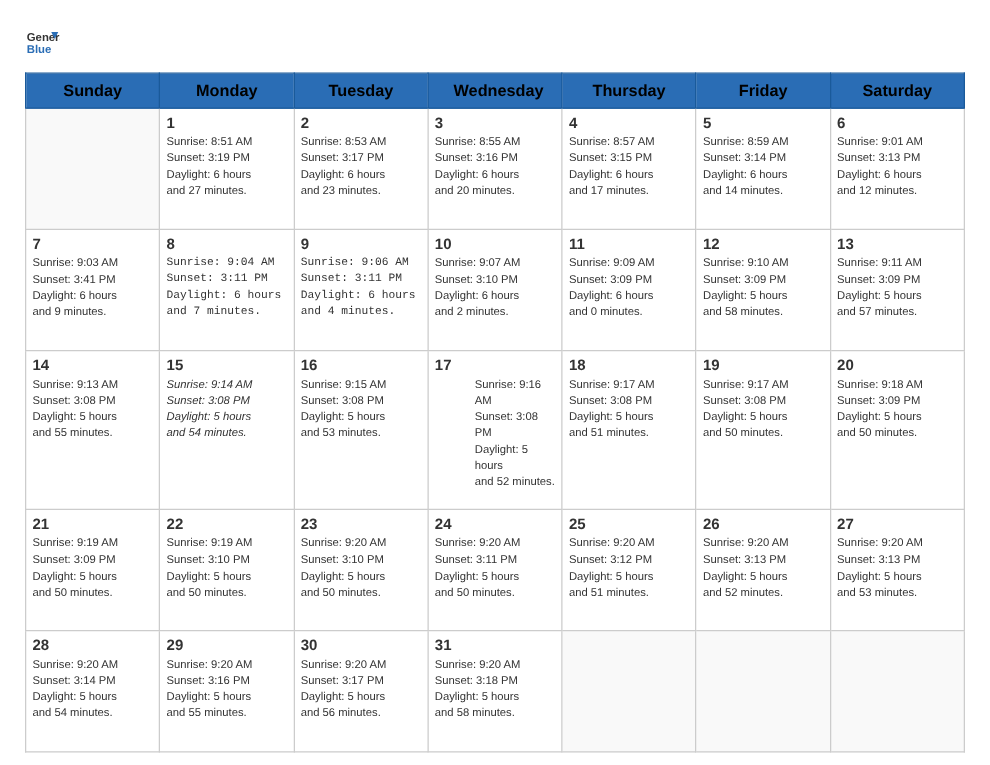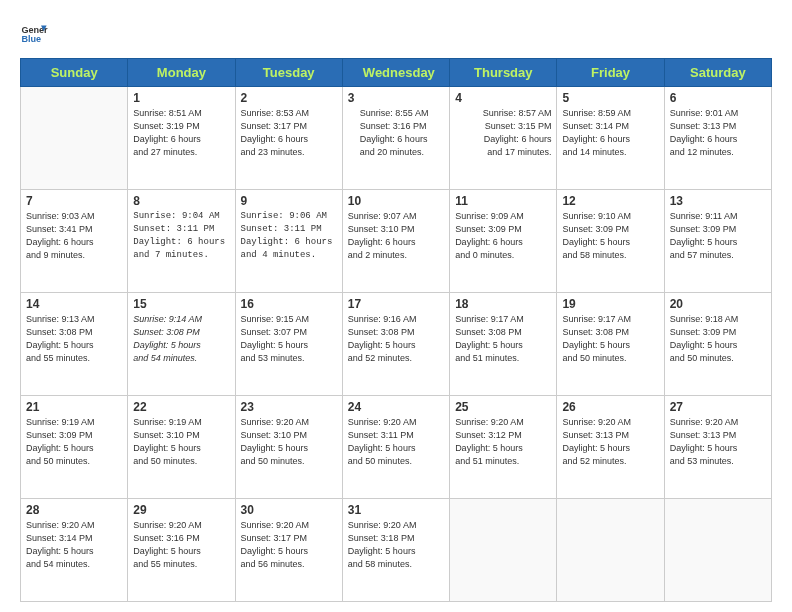--- a/index.html
+++ b/index.html
@@ -47,21 +47,21 @@
     }
     .calendar {
       flex: 1;
       border: 1px solid #ccc;
       border-collapse: collapse;
       width: 100%;
       table-layout: fixed;
     }
     .calendar th {
       background: #2a6db5;
-      color: #bef264;
+      color: #000000;
       text-align: center;
       padding: 6px 20px;
       font-size: 13px;
       border: 1px solid #1a5a9a;
     }
     .calendar td {
       border: 1px solid #ccc;
       vertical-align: top;
       padding: 4px 5px;
       font-size: 9.5px;
@@ -125,28 +125,28 @@
           </td>
           <td>
             <span class="day-number">2</span>
             <div class="day-info" style="white-space: pre-line;">Sunrise: 8:53 AM
 Sunset: 3:17 PM
 Daylight: 6 hours
 and 23 minutes.</div>
           </td>
           <td>
             <span class="day-number">3</span>
-            <div class="day-info" style="white-space: pre-line; margin-left: 12px;">Sunrise: 8:55 AM
+            <div class="day-info" style="white-space: pre-line;">Sunrise: 8:55 AM
 Sunset: 3:16 PM
 Daylight: 6 hours
 and 20 minutes.</div>
           </td>
           <td>
             <span class="day-number">4</span>
-            <div class="day-info" style="white-space: pre-line; text-align: right;">Sunrise: 8:57 AM
+            <div class="day-info" style="white-space: pre-line;">Sunrise: 8:57 AM
 Sunset: 3:15 PM
 Daylight: 6 hours
 and 17 minutes.</div>
           </td>
           <td>
             <span class="day-number">5</span>
             <div class="day-info" style="white-space: pre-line;">Sunrise: 8:59 AM
 Sunset: 3:14 PM
 Daylight: 6 hours
 and 14 minutes.</div>
@@ -221,27 +221,27 @@
           <td>
             <span class="day-number">15</span>
             <div class="day-info" style="white-space: pre-line; font-style: italic;">Sunrise: 9:14 AM
 Sunset: 3:08 PM
 Daylight: 5 hours
 and 54 minutes.</div>
           </td>
           <td>
             <span class="day-number">16</span>
             <div class="day-info" style="white-space: pre-line;">Sunrise: 9:15 AM
-Sunset: 3:07 PM
+Sunset: 3:08 PM
 Daylight: 5 hours
 and 53 minutes.</div>
           </td>
           <td>
             <span class="day-number">17</span>
-            <div class="day-info" style="white-space: pre-line;">Sunrise: 9:16 AM
+            <div class="day-info" style="white-space: pre-line; margin-left: 32px;">Sunrise: 9:16 AM
 Sunset: 3:08 PM
 Daylight: 5 hours
 and 52 minutes.</div>
           </td>
           <td>
             <span class="day-number">18</span>
             <div class="day-info" style="white-space: pre-line;">Sunrise: 9:17 AM
 Sunset: 3:08 PM
 Daylight: 5 hours
 and 51 minutes.</div>

